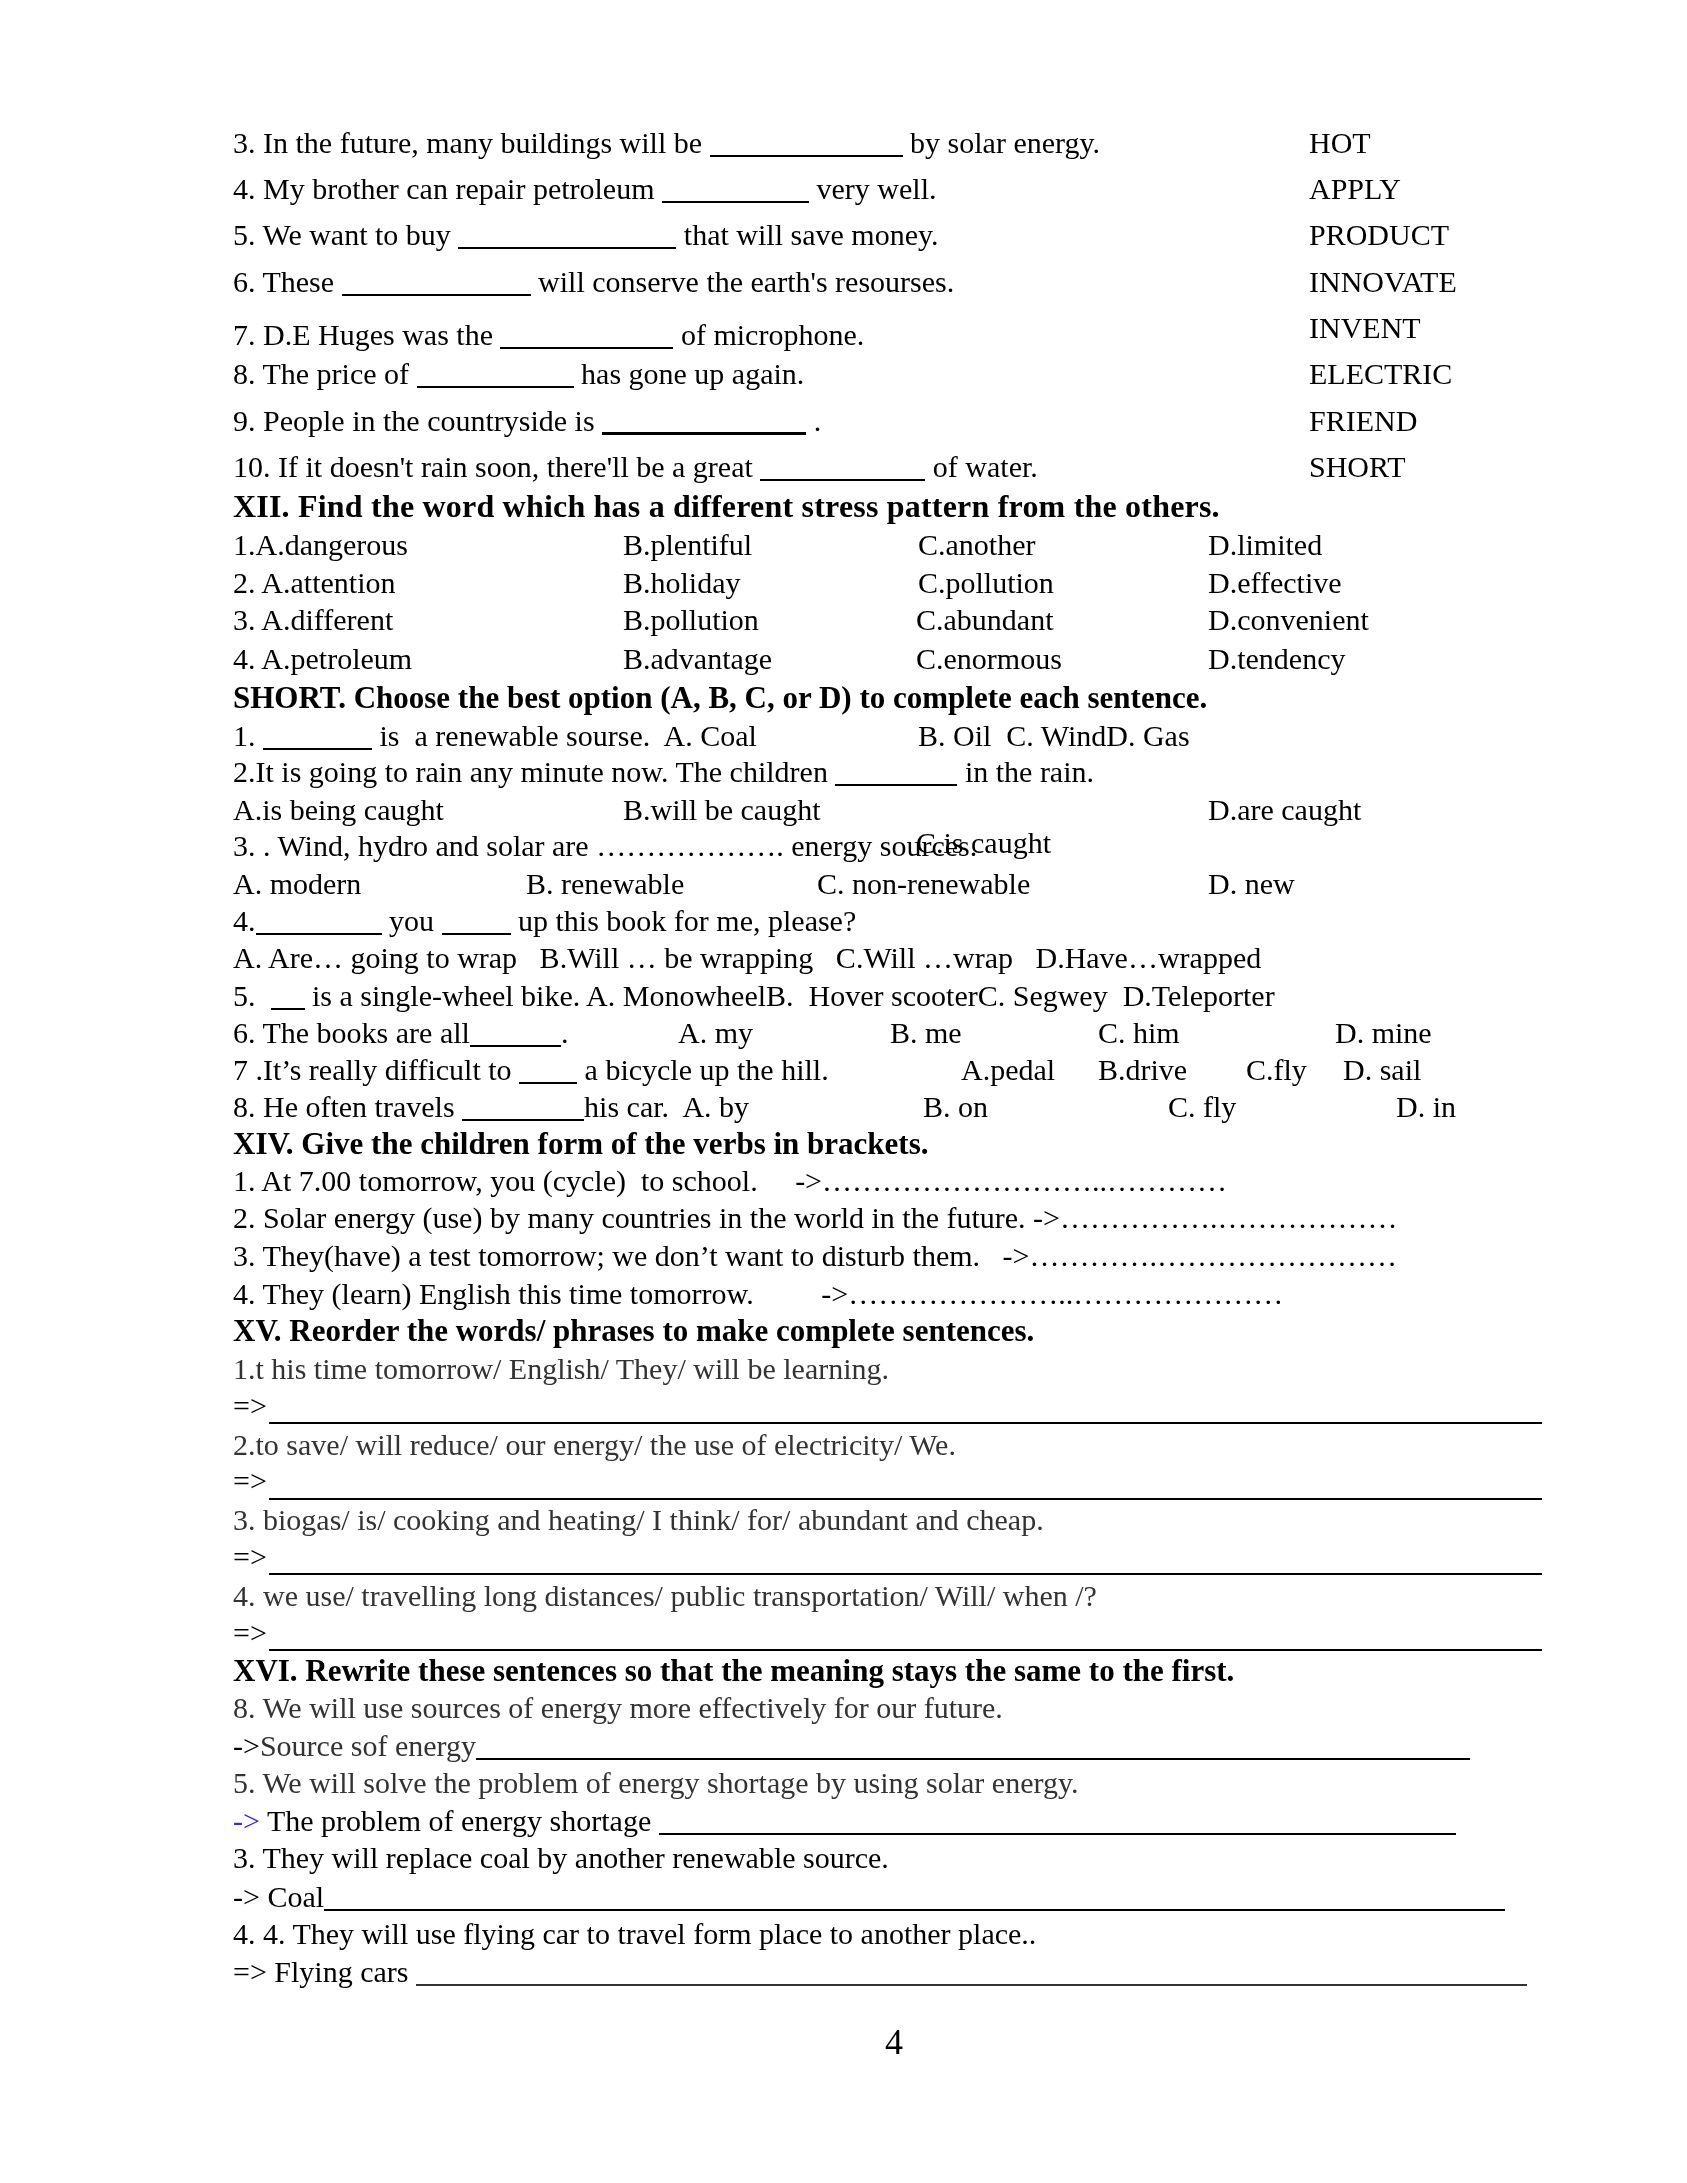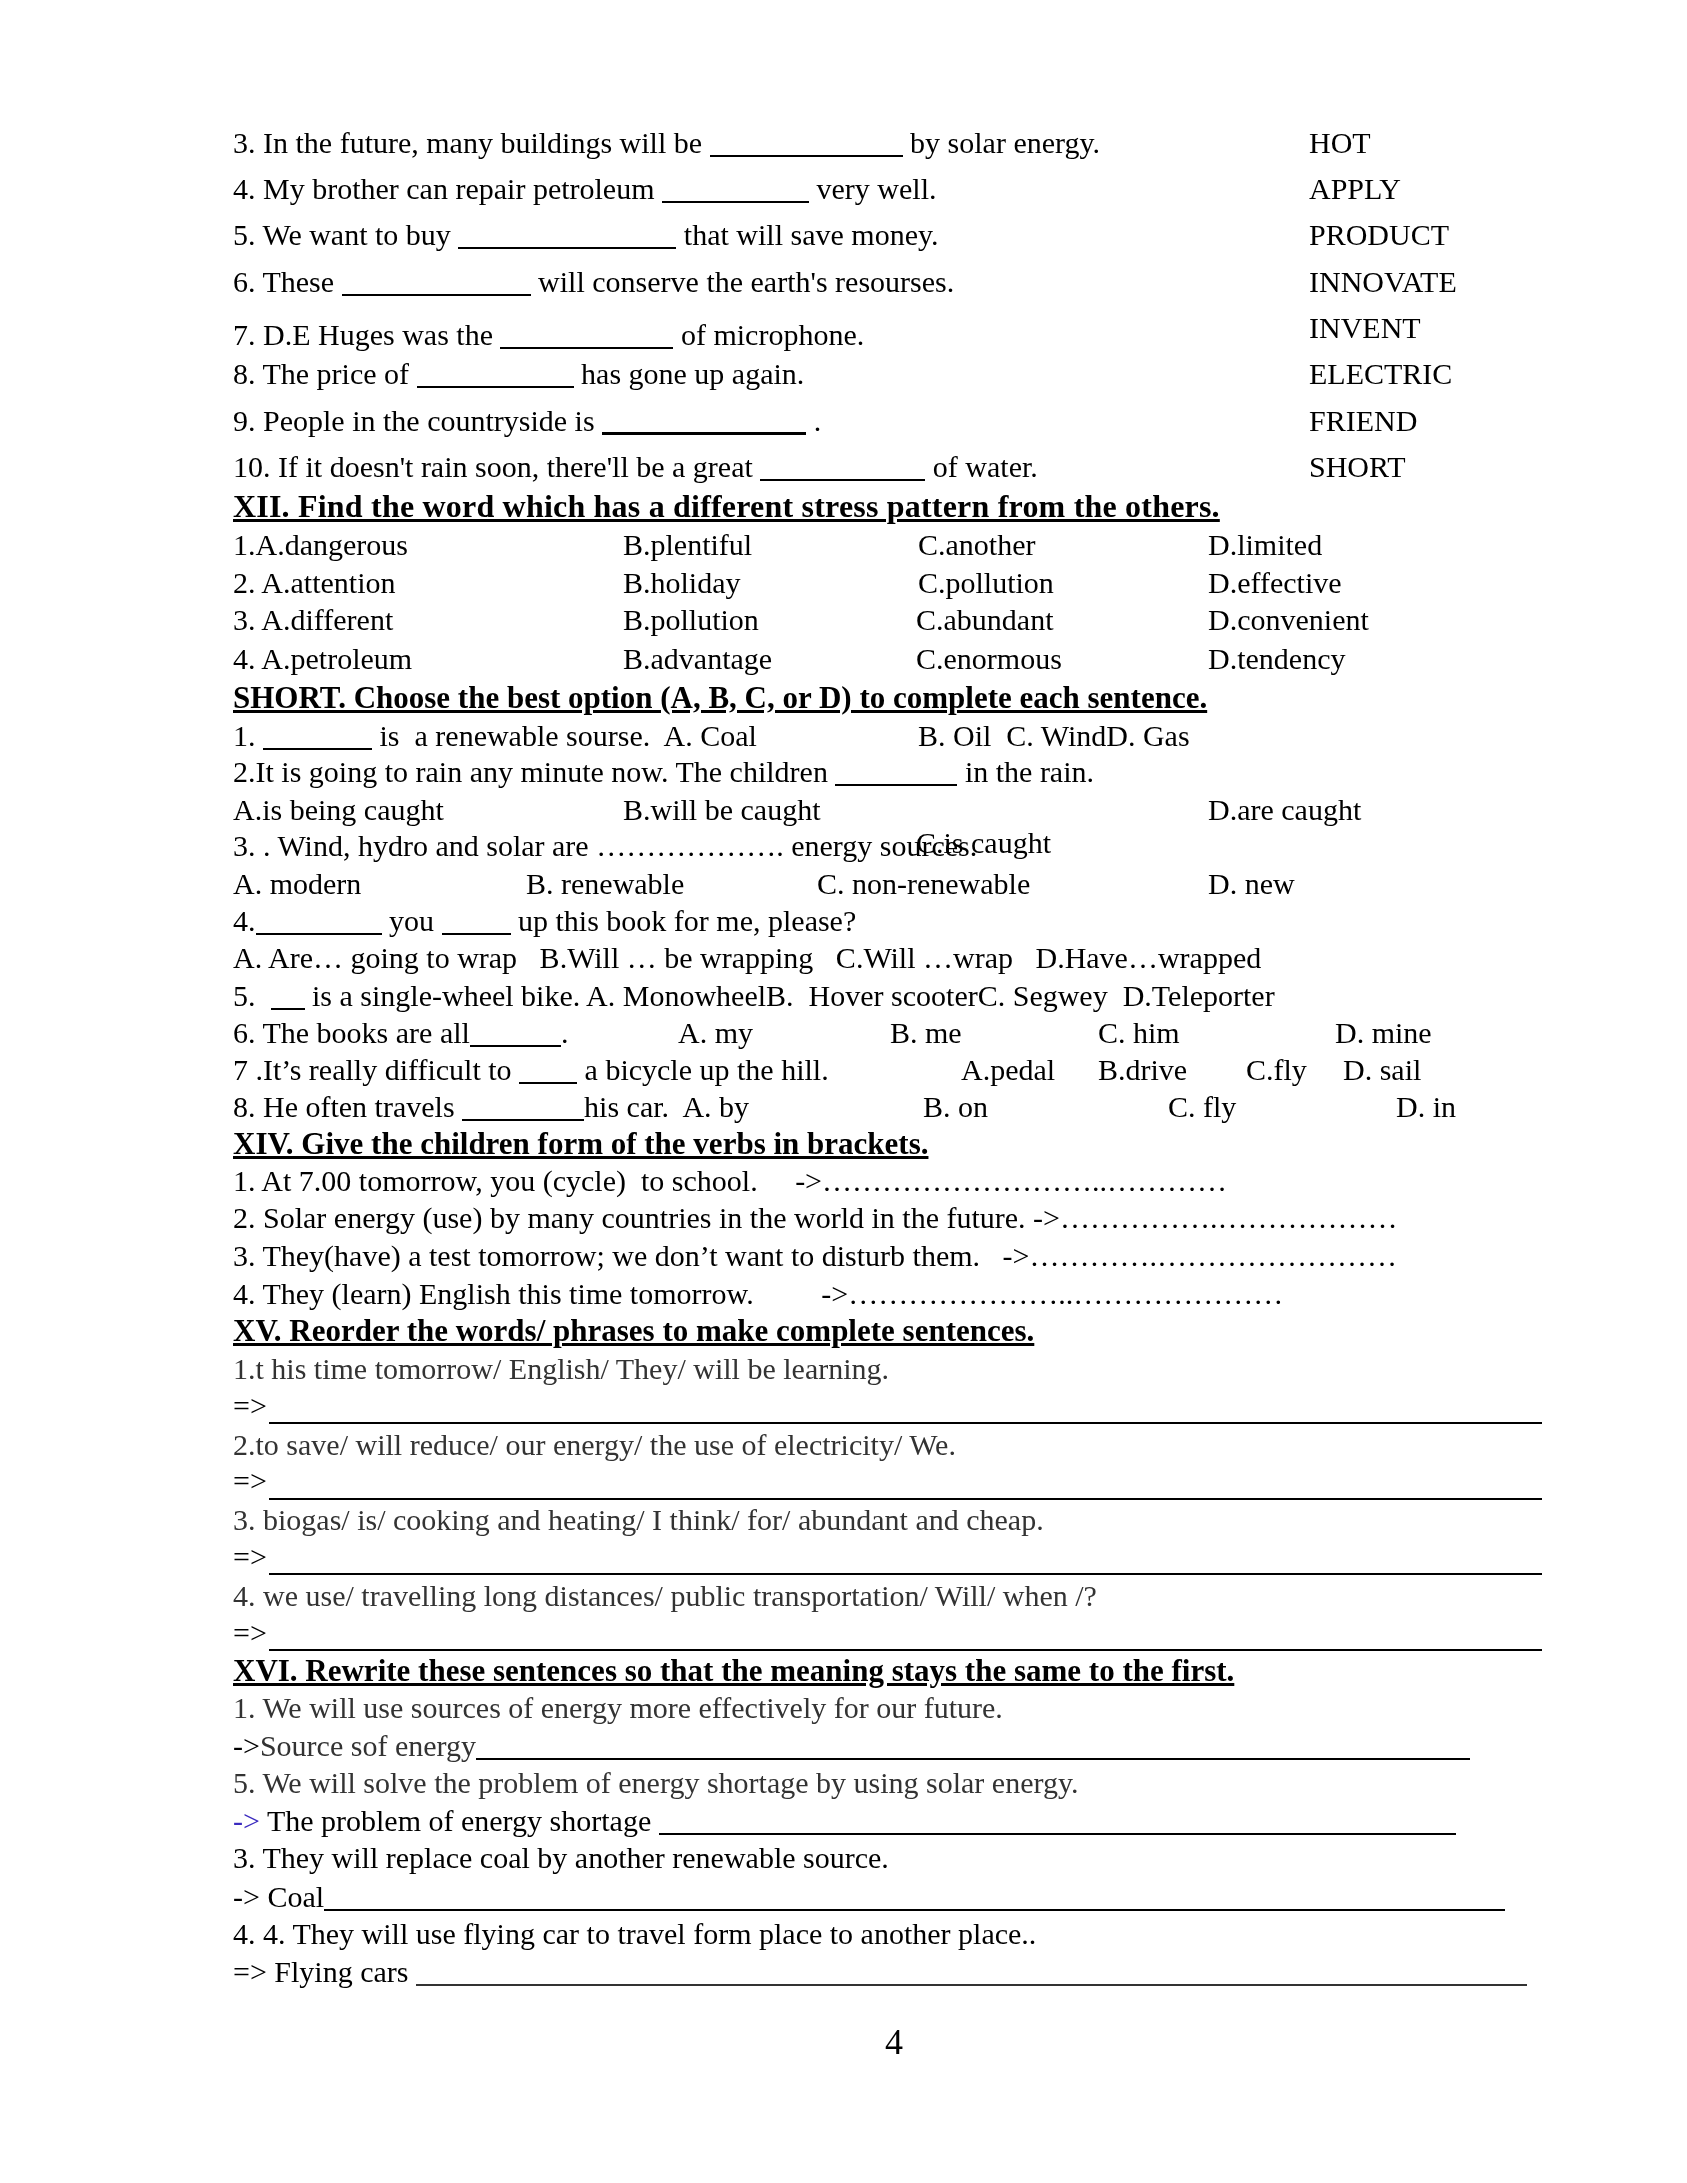--- a/index.html
+++ b/index.html
@@ -1,20 +1,20 @@
 <!DOCTYPE html>
 <html style="font-size:10.6px"><head>
   <meta charset="utf-8">
   <style>
     html, body { margin: 0; padding: 0; background: #ffffff; }
     body { width: 1687px; height: 2183px; position: relative; overflow: hidden;
            font-family: "Liberation Serif", "DejaVu Serif", serif; color: #000; }
     .ln { position: absolute; left: 233px; font-size: 30px; line-height: 37px; white-space: pre; }
     .abs { position: absolute; font-size: 30px; line-height: 37px; white-space: pre; }
-    .hd { font-weight: bold; font-size: 31px; text-decoration: underline; }
+    .hd { font-weight: bold; font-size: 31px; }
     .hd12 { font-size: 32px; letter-spacing: 0.2px; }
     .gray { color: #333333; }
     .blank { display: inline-block; border-bottom: 2px solid #000; vertical-align: baseline; height: 0.7px; margin-bottom: -4px; }
     .blank.thick { border-bottom-width: 3.3px; }
     .rule { position: absolute; border-top: 2.6px solid #000; height: 0; }
     .arrow-blue { color: #3b2bbf; }
     .pagenum { position: absolute; left: 885px; top: 2021px; font-size: 36px; }
   </style>
 </head>
 <body>
@@ -138,21 +138,21 @@
   <div class="rule" style="top:1573px;left:269px;width:1273px"></div>
 
   <div class="ln gray" style="top:1577px">4. we use/ travelling long distances/ public transportation/ Will/ when /?</div>
   <div class="ln" style="top:1614px">=&gt;</div>
   <div class="rule" style="top:1649px;left:269px;width:1273px"></div>
 </div>
 
 <div>
   <div class="ln hd" style="top:1652px">XVI. Rewrite these sentences so that the meaning stays the same to the first.</div>
 
-  <div class="ln gray" style="top:1689px">1. We will use sources of energy more effectively for our future.</div>
+  <div class="ln gray" style="top:1689px">8. We will use sources of energy more effectively for our future.</div>
   <div class="ln" style="top:1727px"><span>-&gt;</span><span class="gray">Source sof energy</span><span class="blank" style="width:994px"></span></div>
 
   <div class="ln gray" style="top:1764px">5. We will solve the problem of energy shortage by using solar energy.</div>
   <div class="ln" style="top:1802px"><span class="arrow-blue">-&gt;</span><span> The problem of energy shortage </span><span class="blank" style="width:797px"></span></div>
 
   <div class="ln" style="top:1839px">3. They will replace coal by another renewable source.</div>
   <div class="ln" style="top:1878px"><span>-&gt; </span><span>Coal</span><span class="blank" style="width:1181px"></span></div>
 
   <div class="ln" style="top:1915px">4. 4. They will use flying car to travel form place to another place..</div>
   <div class="ln" style="top:1953px"><span>=&gt; </span><span>Flying cars </span><span class="blank" style="width:1111px;border-bottom-color:#333"></span></div>

